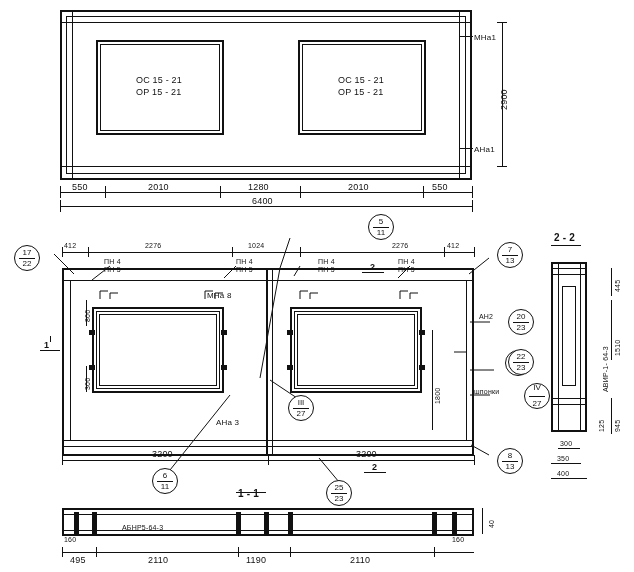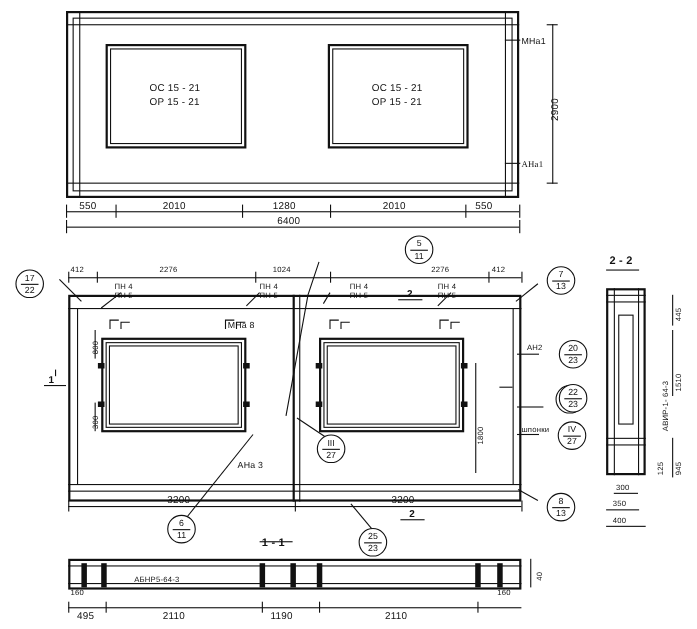--- a/index.html
+++ b/index.html
@@ -45,21 +45,21 @@
   <div class="txt t9" style="left:136px;top:87px;">ОР 15 - 21</div>
 
   <div class="box2" style="left:298px;top:40px;width:128px;height:95px;"></div>
   <div class="box" style="left:302px;top:44px;width:120px;height:87px;"></div>
   <div class="txt t9" style="left:338px;top:75px;">ОС 15 - 21</div>
   <div class="txt t9" style="left:338px;top:87px;">ОР 15 - 21</div>
 
   <div class="ln h1" style="left:459px;top:36px;width:14px;"></div>
   <div class="txt" style="left:474px;top:33px;">МНа1</div>
   <div class="ln h1" style="left:459px;top:148px;width:14px;"></div>
-  <div class="txt" style="left:474px;top:145px;font-family:Liberation Serif, serif;">АНа1</div>
+  <div class="txt" style="left:474px;top:145px;">АНа1</div>
 
   <div class="ln v1" style="left:502px;top:22px;height:145px;"></div>
   <div class="ln h1" style="left:497px;top:22px;width:10px;"></div>
   <div class="ln h1" style="left:497px;top:166px;width:10px;"></div>
   <div class="txt t9" style="left:499px;top:110px;transform:rotate(-90deg);transform-origin:0 0;">2900</div>
 
   <div class="dim" style="left:60px;top:192px;width:412px;"></div>
   <div class="tick" style="left:60px;top:186px;height:12px;"></div>
   <div class="tick" style="left:105px;top:186px;height:12px;"></div>
   <div class="tick" style="left:220px;top:186px;height:12px;"></div>
@@ -273,21 +273,21 @@
     <div class="divider"></div>
     <span>27</span>
   </div>
 
   <div class="bub" style="left:508px;top:349px;width:26px;height:26px;">
     <span>22</span>
     <div class="divider"></div>
     <span>23</span>
   </div>
 
-  <div class="bub" style="left:507px;top:383px;width:26px;height:26px;">
+  <div class="bub" style="left:524px;top:383px;width:26px;height:26px;justify-content:space-between;">
     <span>IV</span>
     <div class="divider"></div>
     <span>27</span>
   </div>
 
   <div class="bub" style="left:288px;top:395px;width:26px;height:26px;">
     <span>III</span>
     <div class="divider"></div>
     <span>27</span>
   </div>

